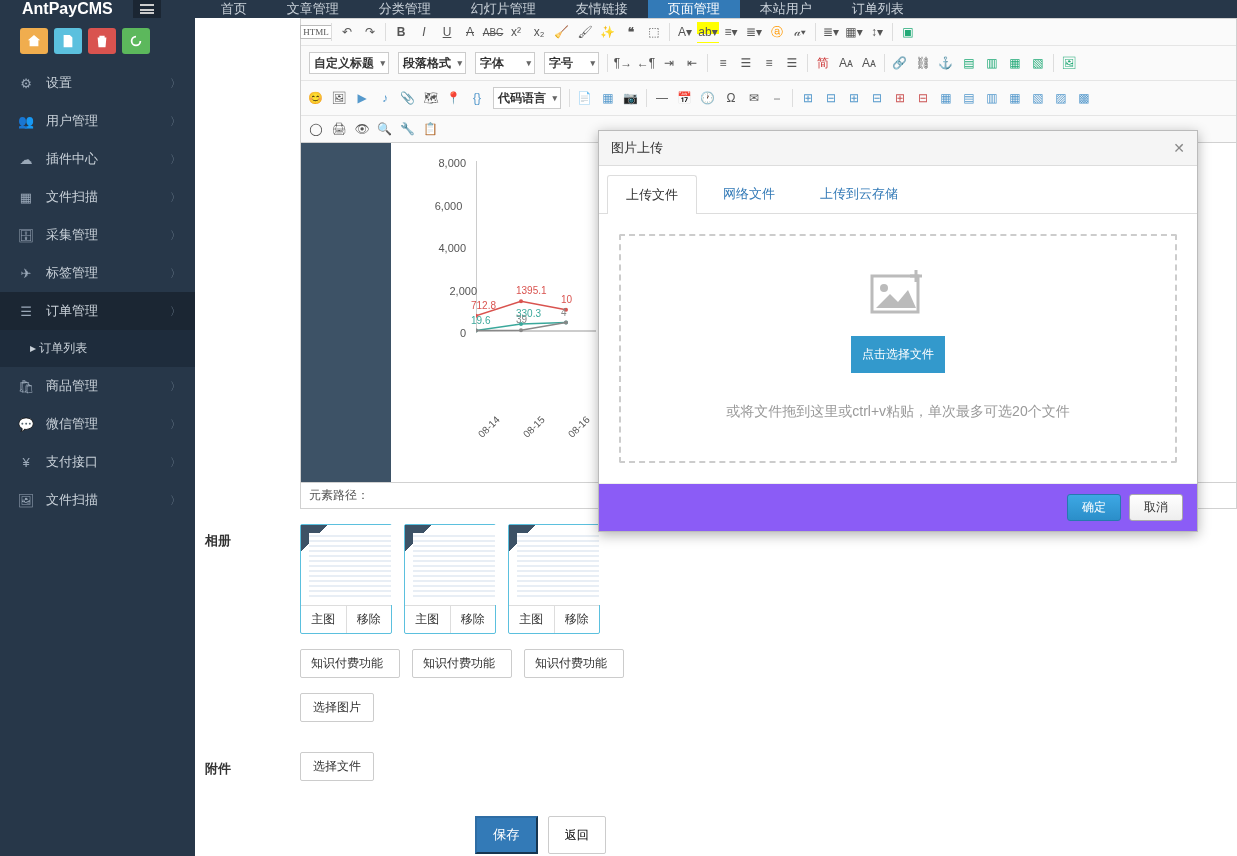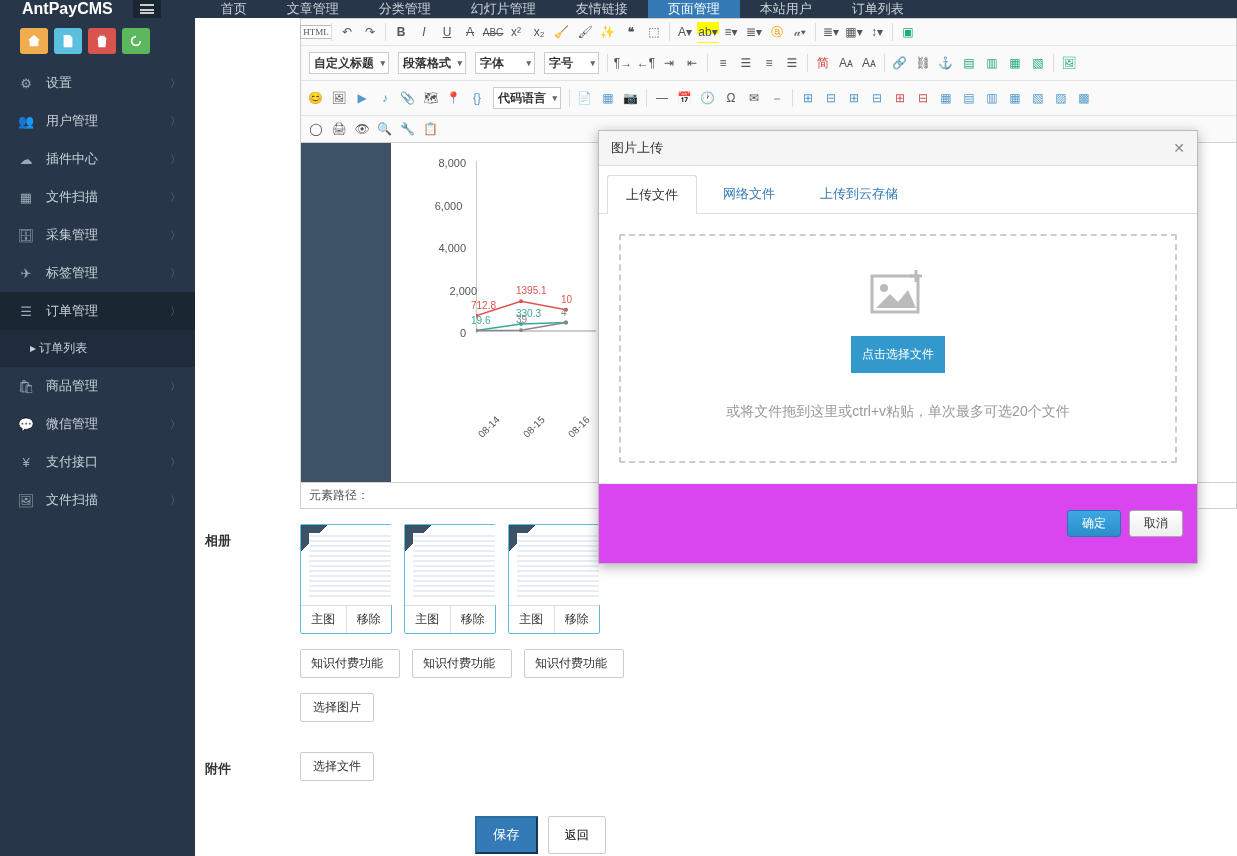--- a/index.html
+++ b/index.html
@@ -66,21 +66,21 @@
 .modal-close { cursor:pointer; color:#888; font-size:14px; }
 .modal-tabs { display:flex; border-bottom:1px solid #ddd; padding:8px 8px 0; gap:7px; }
 .mtab { padding:10px 18px; font-size:13px; cursor:pointer; color:#337ab7; border:1px solid transparent; border-bottom:none; }
 .mtab.active { color:#333; border-color:#ddd; background:#fff; border-radius:3px 3px 0 0; position:relative; top:1px; }
 .modal-body { padding:20px; }
 .dropzone { border:2px dashed #ccc; border-radius:2px; padding:30px 20px 40px; text-align:center; }
 .upload-icon { width:60px; height:50px; margin:0 auto 20px; position:relative; }
 .upload-icon svg { width:60px; height:50px; }
 .btn-upload { background:#39c; color:#fff; border:none; padding:10px 11px; font-size:12px; cursor:pointer; }
 .drop-hint { margin-top:30px; color:#999; font-size:14px; }
-.modal-footer { padding:26px 14px; display:flex; justify-content:flex-end; gap:8px; background:#d946ef; border-top:1px solid #eee; }
+.modal-footer { padding:10px 14px; display:flex; justify-content:flex-end; gap:8px; background:#8b5cf6; border-top:1px solid #eee; }
 .mbtn { padding:4px 14px; border-radius:3px; font-size:12px; cursor:pointer; border:1px solid; }
 .mbtn-ok { background:linear-gradient(#3da8e4,#2b8ec9); color:#fff; border-color:#2679b0; }
 .mbtn-cancel { background:linear-gradient(#fff,#eee); color:#333; border-color:#aaa; }
 </style>
 </head>
 <body>
 
 <div class="top-nav">
   <span class="logo">AntPayCMS</span>
   <span class="ham">

